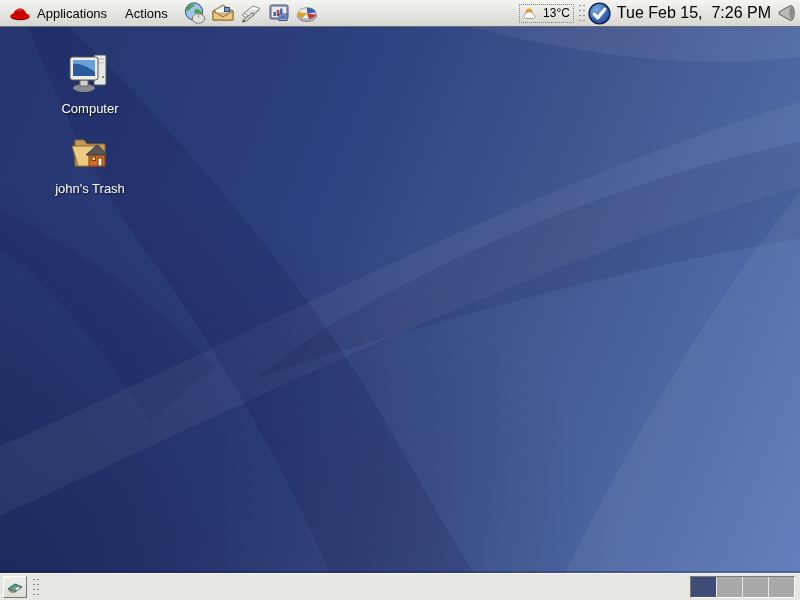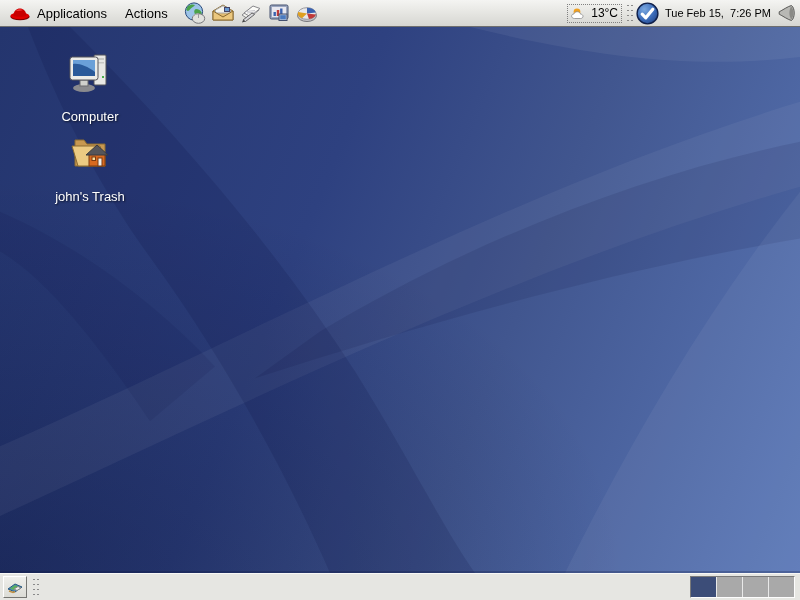--- a/index.html
+++ b/index.html
@@ -13,32 +13,32 @@
   .menu-btn{display:flex;align-items:center;gap:6px;height:24px;padding:0 9px;
     font-size:13px;color:#000;cursor:default;}
   .launchers{display:flex;align-items:center;gap:4px;margin-left:6px;}
   .launcher{width:24px;height:24px;display:flex;align-items:center;justify-content:center;}
   .panel-right{margin-left:auto;display:flex;align-items:center;}
   .weather-applet{display:flex;align-items:center;gap:2px;font-size:12px;color:#000;
     border:1px dotted #808080;padding:1px 3px 1px 2px;}
   .applet-handle{width:8px;height:22px;margin:0 3px;
     background-image:radial-gradient(#8a8a8a 26%,transparent 30%);
     background-size:4px 5px;background-position:1px 1px;}
-  .clock-applet{font-size:11px;color:#000;padding:0 7px 0 6px;white-space:pre;}
+  .clock-applet{font-size:16px;color:#000;padding:0 7px 0 6px;white-space:pre;}
   .volume-applet{margin-right:5px;display:flex;align-items:center;}
 
   
   .desktop{position:absolute;top:27px;left:0;right:0;bottom:27px;
     background:
       radial-gradient(130% 120% at 0% 100%, rgba(2,8,40,.35), rgba(0,0,0,0) 60%),
       linear-gradient(112deg,#24356e 0%,#2e4180 38%,#41568f 62%,#5b78b8 100%);}
   .swirls{position:absolute;inset:0;width:100%;height:100%;}
   .desk-icon{position:absolute;left:36px;width:108px;text-align:center;cursor:default;}
   .desk-icon .ic{display:block;margin:0 auto;}
-  .desk-label{margin-top:9px;font-size:13px;color:#ffffff;
+  .desk-label{margin-top:1px;font-size:13px;color:#ffffff;
     text-shadow:1px 1px 2px rgba(0,0,0,.65);}
 
   
   .bottom-panel{position:absolute;left:0;right:0;bottom:0;height:26px;
     border-top:1px solid #f8f8f6;background:#e6e6e2;
     display:flex;align-items:center;z-index:5;
     box-shadow:0 -2px 0 rgba(10,20,60,.25);}
   .show-desktop-btn{margin-left:3px;width:24px;height:22px;box-sizing:border-box;
     border:1px solid;border-color:#ffffff #767672 #767672 #ffffff;
     background:linear-gradient(#efefeb,#dcdcd6);

